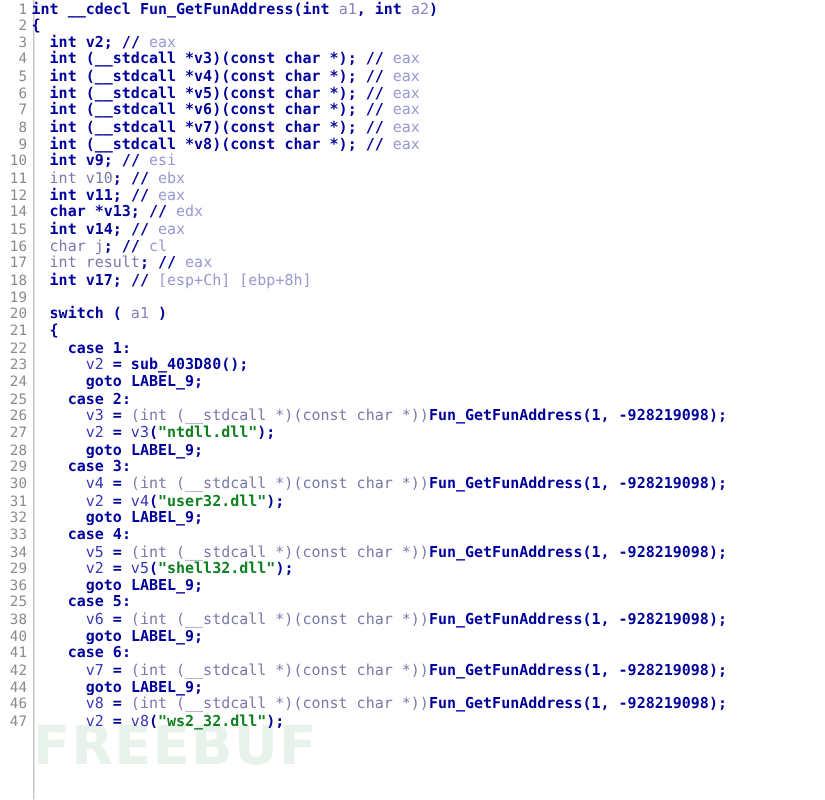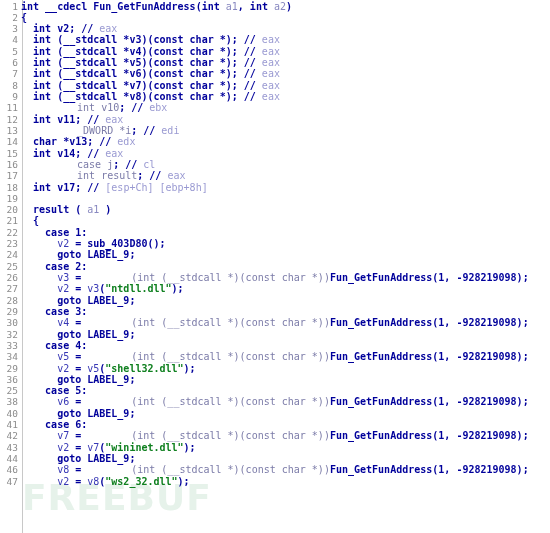--- a/index.html
+++ b/index.html
@@ -85,21 +85,21 @@
     line-height: 11.32px;
     white-space: pre;
     color: #202020;
     font-family: "DejaVu Sans Mono", "Liberation Mono", monospace;
   }
 
   
   .t-plain   { color: #30309a; }
   .t-kw      { color: #00009b; font-weight: bold; }
   .t-type    { color: #00009b; font-weight: bold; }
-  .t-dim     { color: #7b7ba8; margin-left: 44px; }
+  .t-dim     { color: #7b7ba8; }
   .t-cmt     { color: #9a9ad2; }
   .t-cmtmark { color: #00009b; font-weight: bold; }
   .t-str     { color: #108020; font-weight: bold; }
   .t-fn      { color: #00009b; font-weight: bold; }
   .t-var     { color: #3737b5; }
   .t-varb    { color: #00009b; font-weight: bold; }
   .t-num     { color: #00009b; font-weight: bold; }
   .t-label   { color: #00009b; font-weight: bold; }
   .t-arg     { color: #8888c0; }
   .t-punct   { color: #00009b; font-weight: bold; }
@@ -116,49 +116,49 @@
   <div id="lines">
       <div class="line"><span class="lineno">1</span><span class="code"><span class="t-type">int</span><span class="t-plain"> </span><span class="t-kw">__cdecl</span><span class="t-plain"> </span><span class="t-fn">Fun_GetFunAddress</span><span class="t-punct">(</span><span class="t-type">int</span><span class="t-plain"> </span><span class="t-arg">a1</span><span class="t-punct">, </span><span class="t-type">int</span><span class="t-plain"> </span><span class="t-arg">a2</span><span class="t-punct">)</span></span></div>
       <div class="line"><span class="lineno">2</span><span class="code"><span class="t-punct">{</span></span></div>
       <div class="line"><span class="lineno">3</span><span class="code"><span class="t-plain">  </span><span class="t-type">int</span><span class="t-plain"> </span><span class="t-varb">v2</span><span class="t-punct">; </span><span class="t-cmtmark">//</span><span class="t-cmt"> eax</span></span></div>
       <div class="line"><span class="lineno">4</span><span class="code"><span class="t-plain">  </span><span class="t-type">int (</span><span class="t-kw">__stdcall</span><span class="t-type"> *</span><span class="t-varb">v3</span><span class="t-type">)(const char *)</span><span class="t-punct">; </span><span class="t-cmtmark">//</span><span class="t-cmt"> eax</span></span></div>
       <div class="line"><span class="lineno">5</span><span class="code"><span class="t-plain">  </span><span class="t-type">int (</span><span class="t-kw">__stdcall</span><span class="t-type"> *</span><span class="t-varb">v4</span><span class="t-type">)(const char *)</span><span class="t-punct">; </span><span class="t-cmtmark">//</span><span class="t-cmt"> eax</span></span></div>
       <div class="line"><span class="lineno">6</span><span class="code"><span class="t-plain">  </span><span class="t-type">int (</span><span class="t-kw">__stdcall</span><span class="t-type"> *</span><span class="t-varb">v5</span><span class="t-type">)(const char *)</span><span class="t-punct">; </span><span class="t-cmtmark">//</span><span class="t-cmt"> eax</span></span></div>
       <div class="line"><span class="lineno">7</span><span class="code"><span class="t-plain">  </span><span class="t-type">int (</span><span class="t-kw">__stdcall</span><span class="t-type"> *</span><span class="t-varb">v6</span><span class="t-type">)(const char *)</span><span class="t-punct">; </span><span class="t-cmtmark">//</span><span class="t-cmt"> eax</span></span></div>
       <div class="line"><span class="lineno">8</span><span class="code"><span class="t-plain">  </span><span class="t-type">int (</span><span class="t-kw">__stdcall</span><span class="t-type"> *</span><span class="t-varb">v7</span><span class="t-type">)(const char *)</span><span class="t-punct">; </span><span class="t-cmtmark">//</span><span class="t-cmt"> eax</span></span></div>
       <div class="line"><span class="lineno">9</span><span class="code"><span class="t-plain">  </span><span class="t-type">int (</span><span class="t-kw">__stdcall</span><span class="t-type"> *</span><span class="t-varb">v8</span><span class="t-type">)(const char *)</span><span class="t-punct">; </span><span class="t-cmtmark">//</span><span class="t-cmt"> eax</span></span></div>
+      <div class="line"><span class="lineno">10</span><span class="code"><span class="t-plain">  </span><span class="t-type">int</span><span class="t-plain"> </span><span class="t-varb">v9</span><span class="t-punct">; </span><span class="t-cmtmark">//</span><span class="t-cmt"> esi</span></span></div>
       <div class="line"><span class="lineno">11</span><span class="code"><span class="t-plain">  </span><span class="t-dim">int v10</span><span class="t-punct">; </span><span class="t-cmtmark">//</span><span class="t-cmt"> ebx</span></span></div>
       <div class="line"><span class="lineno">12</span><span class="code"><span class="t-plain">  </span><span class="t-type">int</span><span class="t-plain"> </span><span class="t-varb">v11</span><span class="t-punct">; </span><span class="t-cmtmark">//</span><span class="t-cmt"> eax</span></span></div>
-      <div class="line"><span class="lineno">13</span><span class="code"><span class="t-plain">  </span><span class="t-dim">_DWORD *i</span><span class="t-punct">; </span><span class="t-cmtmark">//</span><span class="t-cmt"> edi</span></span></div>
       <div class="line"><span class="lineno">14</span><span class="code"><span class="t-plain">  </span><span class="t-type">char *</span><span class="t-varb">v13</span><span class="t-punct">; </span><span class="t-cmtmark">//</span><span class="t-cmt"> edx</span></span></div>
       <div class="line"><span class="lineno">15</span><span class="code"><span class="t-plain">  </span><span class="t-type">int</span><span class="t-plain"> </span><span class="t-varb">v14</span><span class="t-punct">; </span><span class="t-cmtmark">//</span><span class="t-cmt"> eax</span></span></div>
-      <div class="line"><span class="lineno">16</span><span class="code"><span class="t-plain">  </span><span class="t-dim">case j</span><span class="t-punct">; </span><span class="t-cmtmark">//</span><span class="t-cmt"> cl</span></span></div>
+      <div class="line"><span class="lineno">16</span><span class="code"><span class="t-plain">  </span><span class="t-dim">char j</span><span class="t-punct">; </span><span class="t-cmtmark">//</span><span class="t-cmt"> cl</span></span></div>
       <div class="line"><span class="lineno">17</span><span class="code"><span class="t-plain">  </span><span class="t-dim">int result</span><span class="t-punct">; </span><span class="t-cmtmark">//</span><span class="t-cmt"> eax</span></span></div>
       <div class="line"><span class="lineno">18</span><span class="code"><span class="t-plain">  </span><span class="t-type">int</span><span class="t-plain"> </span><span class="t-varb">v17</span><span class="t-punct">; </span><span class="t-cmtmark">//</span><span class="t-cmt"> [esp+Ch] [ebp+8h]</span></span></div>
       <div class="line"><span class="lineno">19</span><span class="code"></span></div>
-      <div class="line"><span class="lineno">20</span><span class="code"><span class="t-plain">  </span><span class="t-kw">result</span><span class="t-punct"> ( </span><span class="t-arg">a1</span><span class="t-punct"> )</span></span></div>
+      <div class="line"><span class="lineno">20</span><span class="code"><span class="t-plain">  </span><span class="t-kw">switch</span><span class="t-punct"> ( </span><span class="t-arg">a1</span><span class="t-punct"> )</span></span></div>
       <div class="line"><span class="lineno">21</span><span class="code"><span class="t-plain">  </span><span class="t-punct">{</span></span></div>
       <div class="line"><span class="lineno">22</span><span class="code"><span class="t-plain">    </span><span class="t-kw">case</span><span class="t-plain"> </span><span class="t-num">1</span><span class="t-punct">:</span></span></div>
       <div class="line"><span class="lineno">23</span><span class="code"><span class="t-plain">      </span><span class="t-var">v2</span><span class="t-punct"> = </span><span class="t-fn">sub_403D80</span><span class="t-punct">();</span></span></div>
       <div class="line"><span class="lineno">24</span><span class="code"><span class="t-plain">      </span><span class="t-kw">goto</span><span class="t-plain"> </span><span class="t-label">LABEL_9</span><span class="t-punct">;</span></span></div>
       <div class="line"><span class="lineno">25</span><span class="code"><span class="t-plain">    </span><span class="t-kw">case</span><span class="t-plain"> </span><span class="t-num">2</span><span class="t-punct">:</span></span></div>
       <div class="line"><span class="lineno">26</span><span class="code"><span class="t-plain">      </span><span class="t-var">v3</span><span class="t-punct"> = </span><span class="t-dim">(int (__stdcall *)(const char *))</span><span class="t-fn">Fun_GetFunAddress</span><span class="t-punct">(</span><span class="t-num">1</span><span class="t-punct">, </span><span class="t-num">-928219098</span><span class="t-punct">);</span></span></div>
       <div class="line"><span class="lineno">27</span><span class="code"><span class="t-plain">      </span><span class="t-var">v2</span><span class="t-punct"> = </span><span class="t-var">v3</span><span class="t-punct">(</span><span class="t-str">"ntdll.dll"</span><span class="t-punct">);</span></span></div>
       <div class="line"><span class="lineno">28</span><span class="code"><span class="t-plain">      </span><span class="t-kw">goto</span><span class="t-plain"> </span><span class="t-label">LABEL_9</span><span class="t-punct">;</span></span></div>
       <div class="line"><span class="lineno">29</span><span class="code"><span class="t-plain">    </span><span class="t-kw">case</span><span class="t-plain"> </span><span class="t-num">3</span><span class="t-punct">:</span></span></div>
       <div class="line"><span class="lineno">30</span><span class="code"><span class="t-plain">      </span><span class="t-var">v4</span><span class="t-punct"> = </span><span class="t-dim">(int (__stdcall *)(const char *))</span><span class="t-fn">Fun_GetFunAddress</span><span class="t-punct">(</span><span class="t-num">1</span><span class="t-punct">, </span><span class="t-num">-928219098</span><span class="t-punct">);</span></span></div>
+      <div class="line"><span class="lineno">31</span><span class="code"><span class="t-plain">      </span><span class="t-var">v2</span><span class="t-punct"> = </span><span class="t-var">v4</span><span class="t-punct">(</span><span class="t-str">"user32.dll"</span><span class="t-punct">);</span></span></div>
       <div class="line"><span class="lineno">32</span><span class="code"><span class="t-plain">      </span><span class="t-kw">goto</span><span class="t-plain"> </span><span class="t-label">LABEL_9</span><span class="t-punct">;</span></span></div>
       <div class="line"><span class="lineno">33</span><span class="code"><span class="t-plain">    </span><span class="t-kw">case</span><span class="t-plain"> </span><span class="t-num">4</span><span class="t-punct">:</span></span></div>
       <div class="line"><span class="lineno">34</span><span class="code"><span class="t-plain">      </span><span class="t-var">v5</span><span class="t-punct"> = </span><span class="t-dim">(int (__stdcall *)(const char *))</span><span class="t-fn">Fun_GetFunAddress</span><span class="t-punct">(</span><span class="t-num">1</span><span class="t-punct">, </span><span class="t-num">-928219098</span><span class="t-punct">);</span></span></div>
       <div class="line"><span class="lineno">29</span><span class="code"><span class="t-plain">      </span><span class="t-var">v2</span><span class="t-punct"> = </span><span class="t-var">v5</span><span class="t-punct">(</span><span class="t-str">"shell32.dll"</span><span class="t-punct">);</span></span></div>
       <div class="line"><span class="lineno">36</span><span class="code"><span class="t-plain">      </span><span class="t-kw">goto</span><span class="t-plain"> </span><span class="t-label">LABEL_9</span><span class="t-punct">;</span></span></div>
       <div class="line"><span class="lineno">25</span><span class="code"><span class="t-plain">    </span><span class="t-kw">case</span><span class="t-plain"> </span><span class="t-num">5</span><span class="t-punct">:</span></span></div>
       <div class="line"><span class="lineno">38</span><span class="code"><span class="t-plain">      </span><span class="t-var">v6</span><span class="t-punct"> = </span><span class="t-dim">(int (__stdcall *)(const char *))</span><span class="t-fn">Fun_GetFunAddress</span><span class="t-punct">(</span><span class="t-num">1</span><span class="t-punct">, </span><span class="t-num">-928219098</span><span class="t-punct">);</span></span></div>
       <div class="line"><span class="lineno">40</span><span class="code"><span class="t-plain">      </span><span class="t-kw">goto</span><span class="t-plain"> </span><span class="t-label">LABEL_9</span><span class="t-punct">;</span></span></div>
       <div class="line"><span class="lineno">41</span><span class="code"><span class="t-plain">    </span><span class="t-kw">case</span><span class="t-plain"> </span><span class="t-num">6</span><span class="t-punct">:</span></span></div>
       <div class="line"><span class="lineno">42</span><span class="code"><span class="t-plain">      </span><span class="t-var">v7</span><span class="t-punct"> = </span><span class="t-dim">(int (__stdcall *)(const char *))</span><span class="t-fn">Fun_GetFunAddress</span><span class="t-punct">(</span><span class="t-num">1</span><span class="t-punct">, </span><span class="t-num">-928219098</span><span class="t-punct">);</span></span></div>
-      <div class="line"><span class="lineno">43</span><span class="code"><span class="t-plain">      </span><span class="t-var">v2</span><span class="t-punct"> = </span><span class="t-var">v7</span><span class="t-punct">(</span><span class="t-str">"wininet.dll"</span><span class="t-punct">);</span></span></div>
       <div class="line"><span class="lineno">44</span><span class="code"><span class="t-plain">      </span><span class="t-kw">goto</span><span class="t-plain"> </span><span class="t-label">LABEL_9</span><span class="t-punct">;</span></span></div>
       <div class="line"><span class="lineno">46</span><span class="code"><span class="t-plain">      </span><span class="t-var">v8</span><span class="t-punct"> = </span><span class="t-dim">(int (__stdcall *)(const char *))</span><span class="t-fn">Fun_GetFunAddress</span><span class="t-punct">(</span><span class="t-num">1</span><span class="t-punct">, </span><span class="t-num">-928219098</span><span class="t-punct">);</span></span></div>
       <div class="line"><span class="lineno">47</span><span class="code"><span class="t-plain">      </span><span class="t-var">v2</span><span class="t-punct"> = </span><span class="t-var">v8</span><span class="t-punct">(</span><span class="t-str">"ws2_32.dll"</span><span class="t-punct">);</span></span></div>
     </div>
 
 </div>
 
 </body></html>

